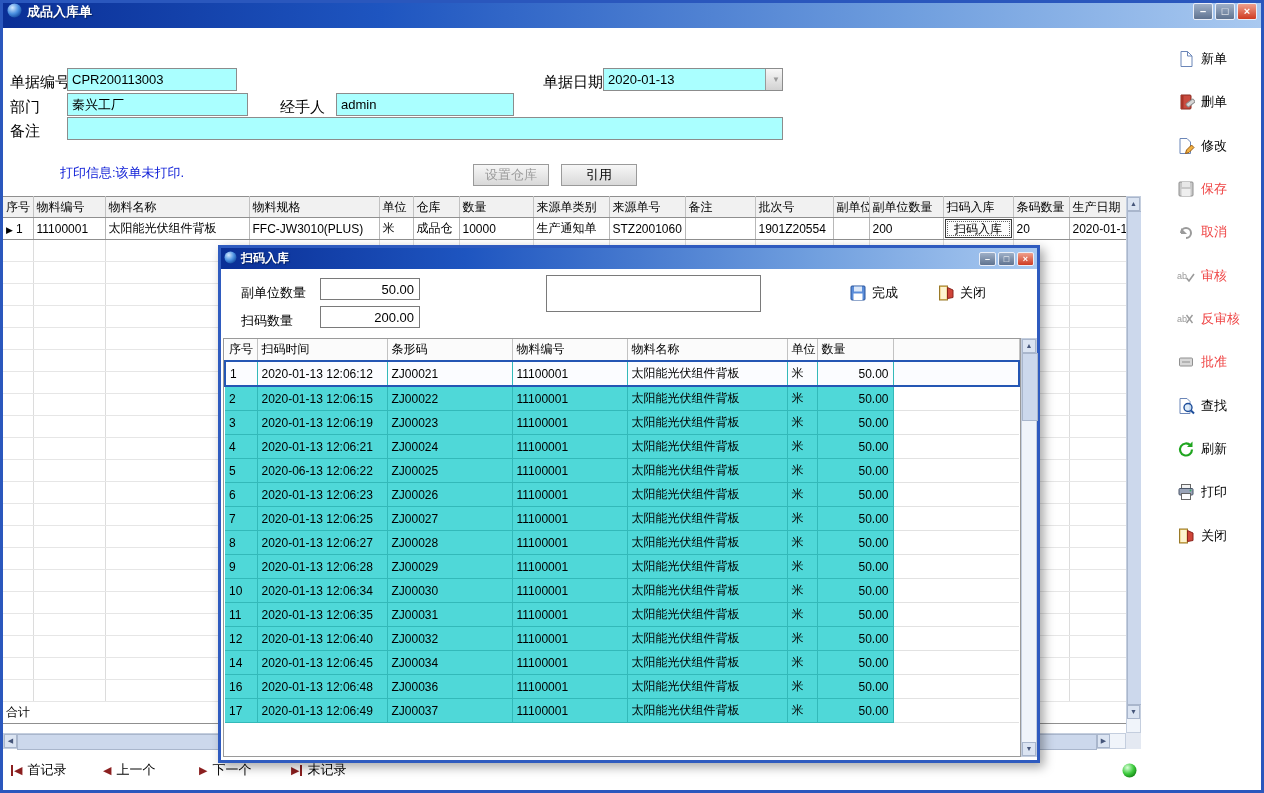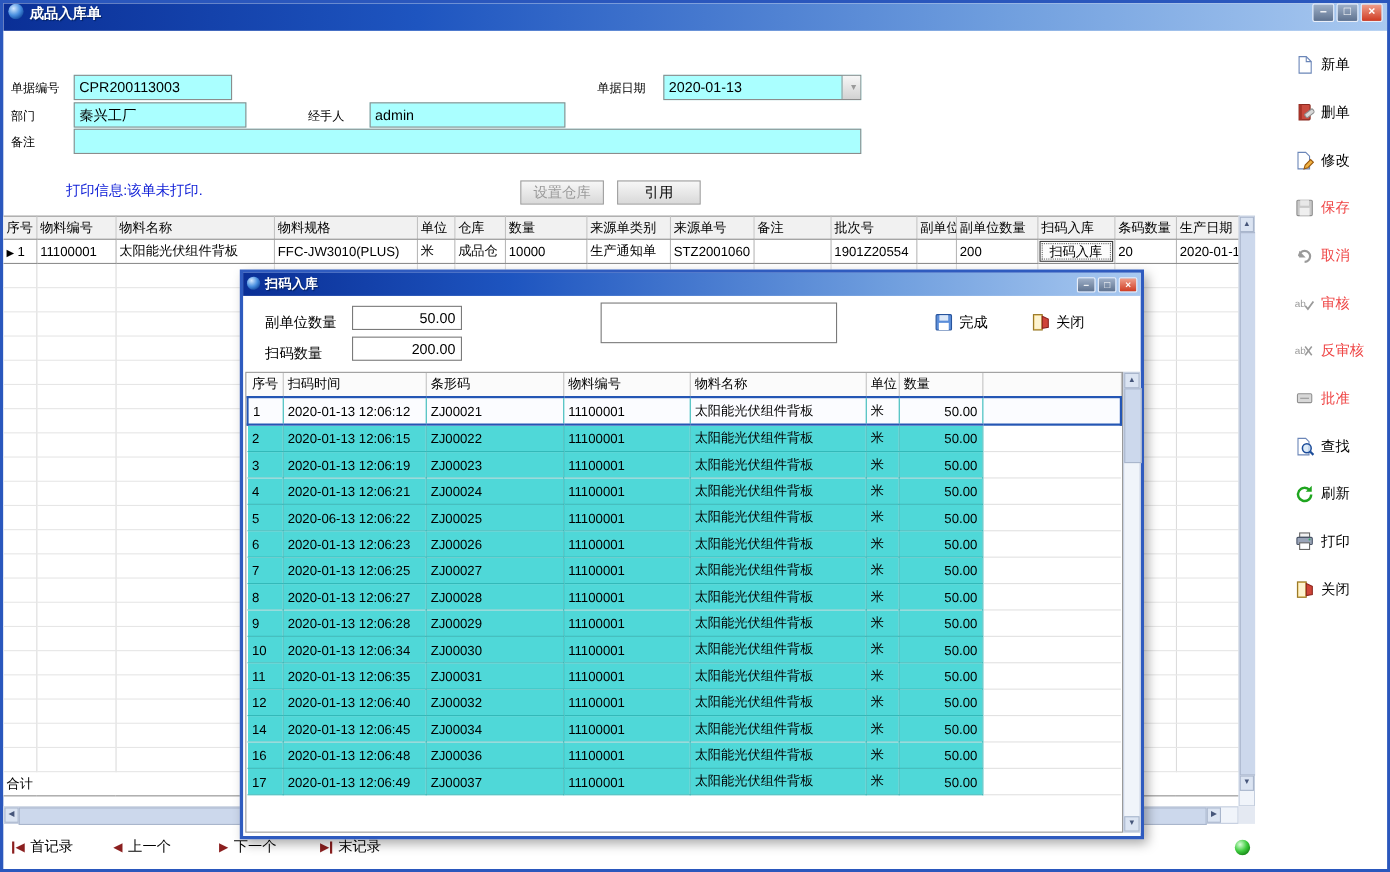--- a/index.html
+++ b/index.html
@@ -10,21 +10,21 @@
   .titlebar{position:absolute;left:0;top:0;right:0;height:25px;
     background:linear-gradient(90deg,#0a2f96,#1e55c0 30%,#6f9ede 72%,#a9c9f0);
     display:flex;gap:5px;padding:0 4px;z-index:5;}
   .titlebar .title{color:#fff;font-weight:bold;font-size:13px;text-shadow:1px 1px 1px #04205e;}
   .win-btns{margin-left:auto;display:flex;gap:2px;}
   .win-btn{width:20px;height:17px;border:1px solid #e9eef8;border-radius:2px;color:#fff;font-size:11px;
     line-height:15px;text-align:center;background:linear-gradient(#9fb0c8,#5f7390);padding:0;cursor:default;font-weight:bold;}
   .win-btn.close{background:linear-gradient(#f0a08c,#cf3b22);}
 
   
-  .flabel{position:absolute;font-size:11px;color:#000;white-space:nowrap;}
+  .flabel{position:absolute;font-size:15px;color:#000;white-space:nowrap;}
   .cyan-input{position:absolute;background:#aaffff;border:1px solid #8c8c8c;height:23px;font-size:13px;
     padding:2px 4px;box-sizing:border-box;font-family:inherit;color:#000;}
   .date-select{position:absolute;background:#aaffff;border:1px solid #8c8c8c;height:23px;box-sizing:border-box;
     display:flex;align-items:center;}
   .date-select .val{flex:1;padding:0 4px;font-size:13px;}
   .dd-btn{width:17px;height:100%;background:linear-gradient(#f7f7f7,#d2d2d2);border:none;border-left:1px solid #9a9a9a;
     color:#9a9a9a;font-size:8px;cursor:default;}
   .print-info{position:absolute;left:57px;top:161px;color:#0b1bd6;font-size:13px;text-align:center;}
   .gray-btn{position:absolute;width:76px;height:22px;background:linear-gradient(#f7f7f7,#d9d9d9);
     border:1px solid #9a9a9a;font-size:13px;font-family:inherit;cursor:default;}
@@ -116,28 +116,28 @@
         </svg></span>
     <span class="title">成品入库单</span>
     <span class="win-btns">
       <button class="win-btn">–</button>
       <button class="win-btn">□</button>
       <button class="win-btn close">×</button>
     </span>
   </div>
 
   <span class="flabel" style="left:7px;top:70px">单据编号</span>
-  <input class="cyan-input" style="left: 64px; top: 65px; width: 144px;" value="CPR200113003">
+  <input class="cyan-input" style="left: 64px; top: 65px; width: 170px;" value="CPR200113003">
   <span class="flabel" style="left:540px;top:70px">单据日期</span>
   <div class="date-select" style="left:600px;top:65px;width:180px">
     <span class="val">2020-01-13</span>
     <button class="dd-btn">▼</button>
   </div>
   <span class="flabel" style="left:7px;top:95px">部门</span>
-  <input class="cyan-input" style="left: 64px; top: 90px; width: 157px;" value="秦兴工厂">
+  <input class="cyan-input" style="left: 64px; top: 90px; width: 181px;" value="秦兴工厂">
   <span class="flabel" style="left:277px;top:95px">经手人</span>
   <input class="cyan-input" style="left: 333px; top: 90px; width: 178px;" value="admin">
   <span class="flabel" style="left:7px;top:119px">备注</span>
   <input class="cyan-input" style="left: 64px; top: 114px; width: 716px;" value="">
 
   <span class="print-info">打印信息:该单未打印.</span>
   <button class="gray-btn disabled" style="left:470px;top:161px">设置仓库</button>
   <button class="gray-btn" style="left:558px;top:161px">引用</button>
 
   <table class="main-grid">

